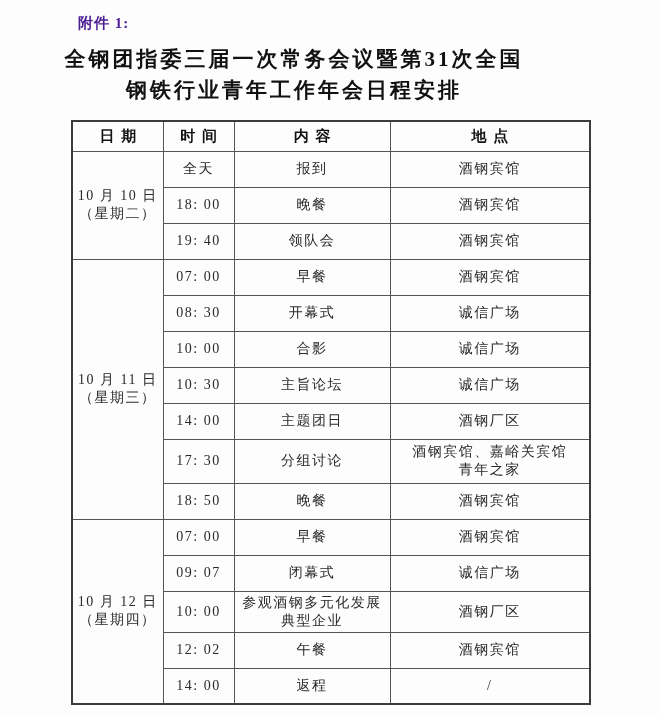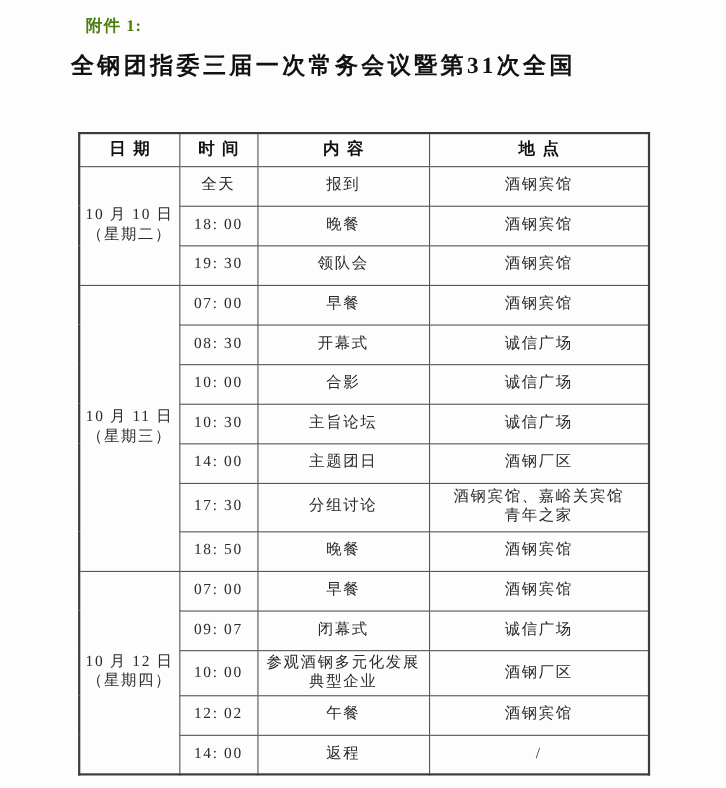--- a/index.html
+++ b/index.html
@@ -15,21 +15,21 @@
     background: #fdfdfd;
     overflow: hidden;
   }
   .attachment {
     position: absolute;
     left: 78px;
     top: 14px;
     font-size: 15px;
     font-weight: bold;
     letter-spacing: 1px;
-    color: #4d7c0f;
+    color: #4c1d95;
   }
   .title {
     position: absolute;
     left: 0;
     top: 44px;
     width: 588px;
     text-align: center;
     font-size: 21px;
     font-weight: bold;
     letter-spacing: 3px;
@@ -76,20 +76,21 @@
 </style>
 </head>
 <body>
 
 <div class="page">
 
   <div class="attachment">附件 1:</div>
 
   <div class="title">
     <span>全钢团指委三届一次常务会议暨第31次全国</span><br>
+    <span>钢铁行业青年工作年会日程安排</span>
   </div>
 
   <table class="schedule">
     <colgroup>
       <col style="width:91px">
       <col style="width:71px">
       <col style="width:156px">
       <col style="width:200px">
     </colgroup>
     <thead>
@@ -108,21 +109,21 @@
         <td>全天</td>
         <td>报到</td>
         <td>酒钢宾馆</td>
       </tr>
       <tr class="r">
         <td>18: 00</td>
         <td>晚餐</td>
         <td>酒钢宾馆</td>
       </tr>
       <tr class="r">
-        <td>19: 30</td>
+        <td>19: 40</td>
         <td>领队会</td>
         <td>酒钢宾馆</td>
       </tr>
 
       <tr class="r">
         <td class="date-cell" rowspan="7">10 月 11 日
 （星期三）</td>
         <td>07: 00</td>
         <td>早餐</td>
         <td>酒钢宾馆</td>

